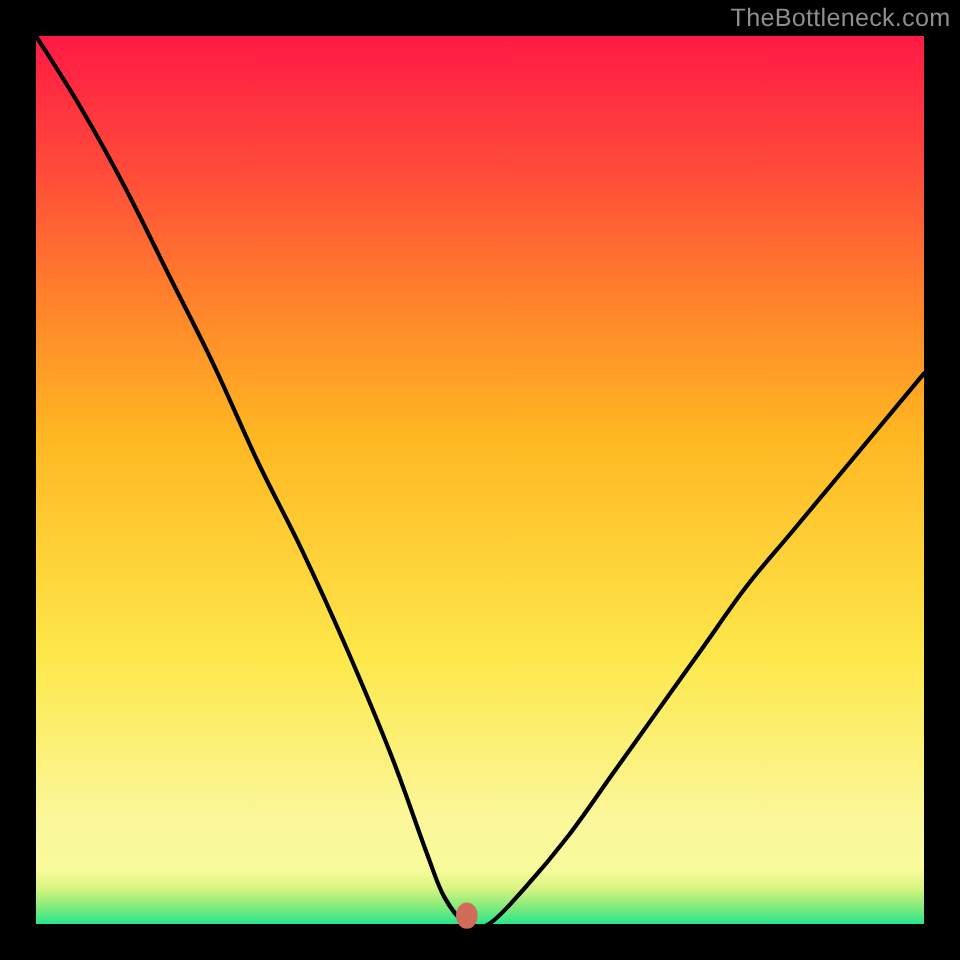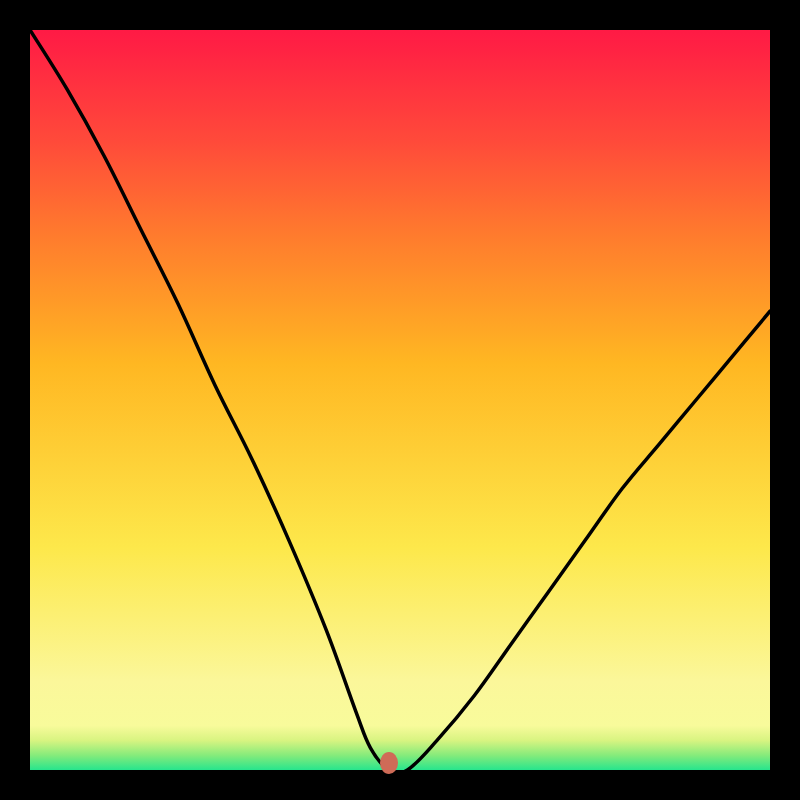--- a/index.html
+++ b/index.html
@@ -62,20 +62,21 @@
     font-size: 21px;
     font-weight: 500;
     letter-spacing: 0.2px;
   }
 </style>
 </head>
 <body>
 
 <div class="frame">
 
+  <div class="watermark">TheBottleneck.com</div>
 
   <div class="plot">
     <svg class="curve-svg" viewBox="0 0 740 740" preserveAspectRatio="none">
       <path fill="none" stroke="#000" stroke-width="3.5" stroke-linejoin="round" stroke-linecap="round" d="M 0 0 C 6.66 10.655999999999988, 23.68 36.55599999999992, 37 59.19999999999993 C 50.32 81.84399999999994, 60.68 100.49200000000005, 74 125.80000000000007 C 87.32 151.1080000000001, 97.68 173.16000000000008, 111 199.80000000000007 C 124.32 226.44000000000005, 134.68 245.82800000000003, 148 273.8 C 161.32 301.772, 171.68 327.228, 185 355.2 C 198.32 383.17199999999997, 208.68 401.228, 222 429.2 C 235.32 457.17199999999997, 245.68 479.96400000000006, 259 510.6 C 272.32 541.236, 284.012 568.764, 296 599.4 C 307.988 630.036, 317.608 659.4879999999999, 325.6 680.8 C 333.59200000000004 702.112, 334.40600000000006 707.1439999999999, 340.40000000000003 717.8 C 346.394 728.456, 352.23999999999995 736.004, 358.9 740 C 365.56 743.996, 368.742 745.328, 377.40000000000003 740 C 386.05800000000005 734.672, 395.01200000000006 723.72, 407.00000000000006 710.4 C 418.98800000000006 697.0799999999999, 430.68 683.316, 444 666 C 457.32 648.684, 467.68 632.8480000000001, 481 614.2 C 494.32 595.552, 504.68 581.048, 518 562.4 C 531.32 543.752, 541.68 529.248, 555 510.6 C 568.32 491.95200000000006, 578.68 476.11600000000004, 592 458.8 C 605.32 441.484, 615.68 430.38399999999996, 629 414.4 C 642.32 398.416, 652.68 385.984, 666 370 C 679.32 354.016, 689.68 341.58399999999995, 703 325.59999999999997 C 716.32 309.616, 733.34 289.192, 740 281.2"></path>
     </svg>
     <div class="marker" style="left: 358.9px; top: 732.6px; background: rgb(207, 107, 87);"></div>
   </div>
 
 </div>
 

